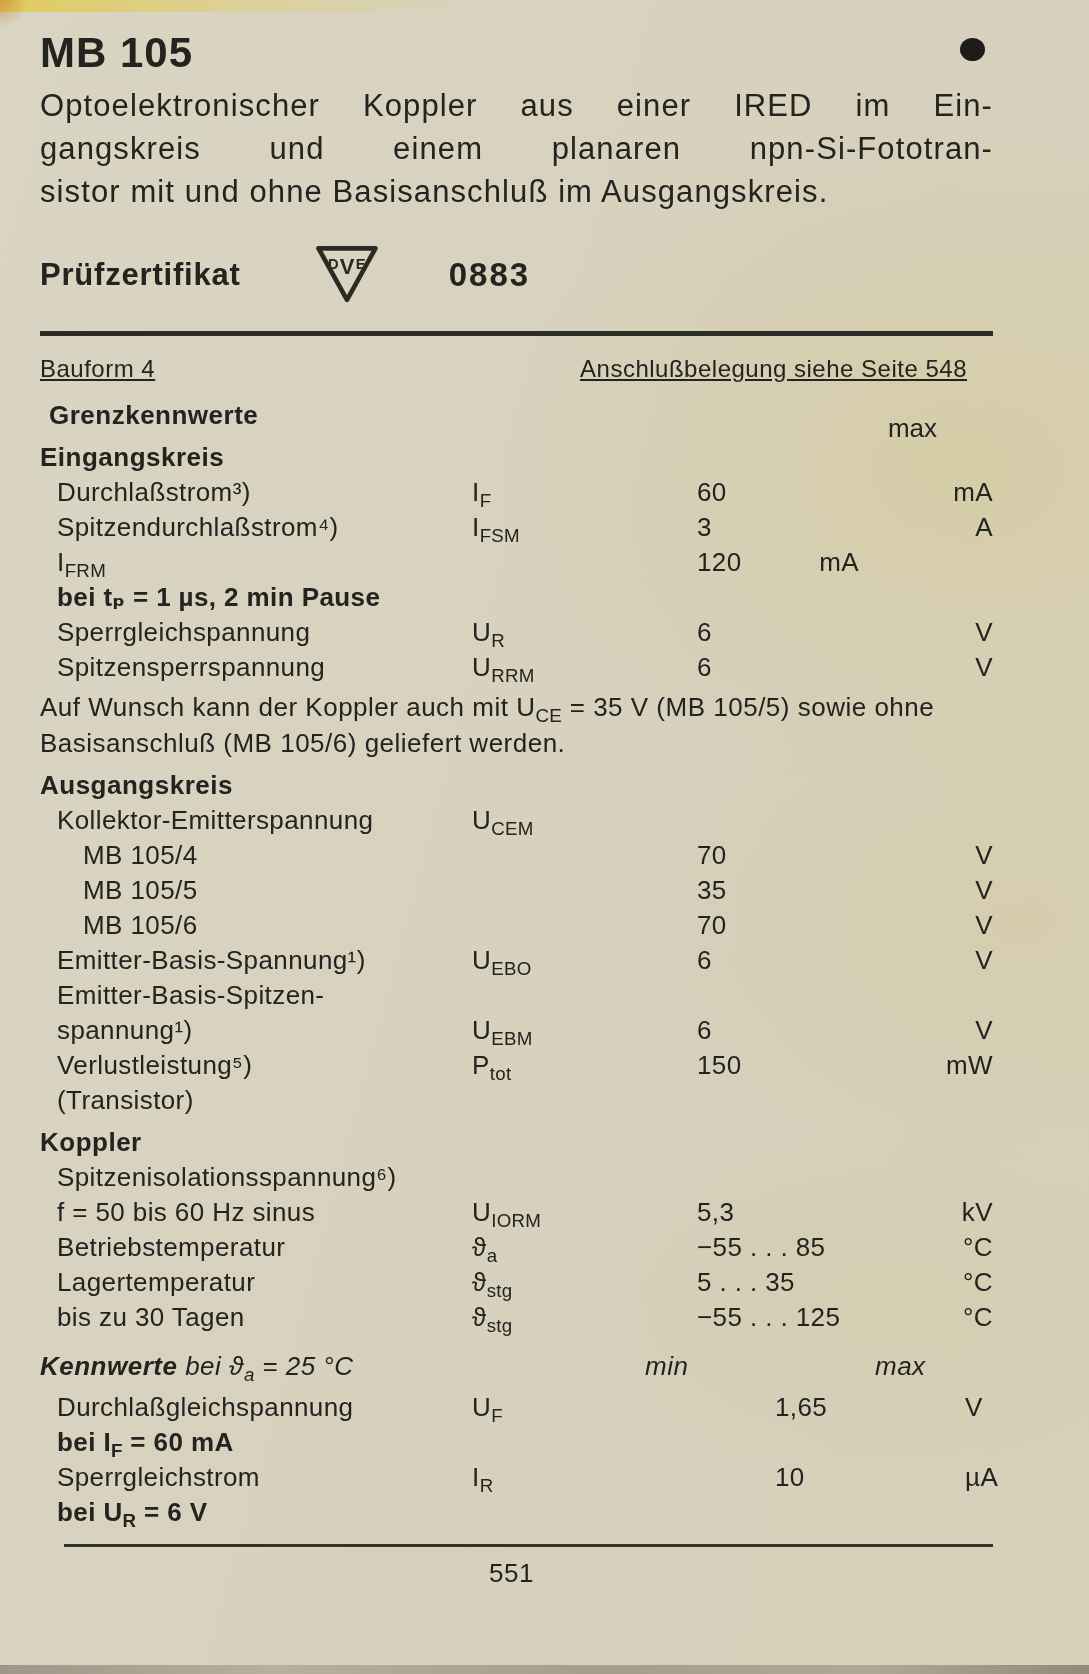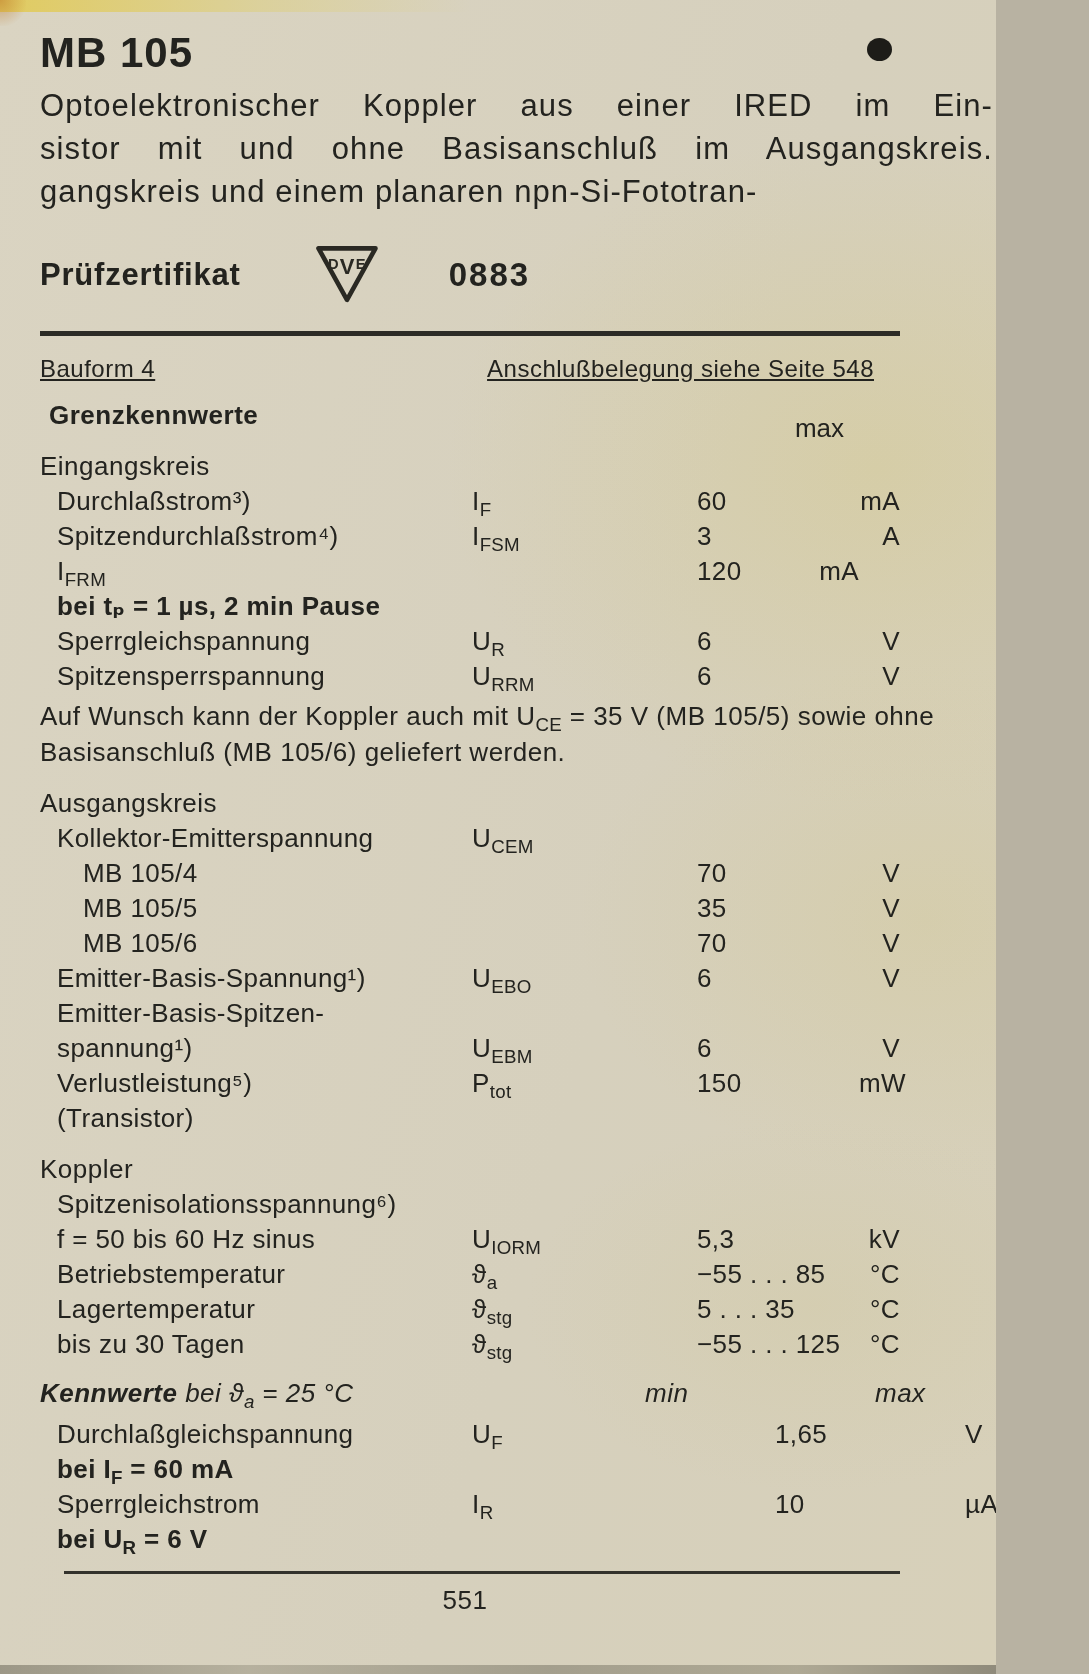--- a/index.html
+++ b/index.html
@@ -1,19 +1,19 @@
 <!DOCTYPE html>
 <html><head>
 <meta charset="utf-8">
 <style>
   * { margin:0; padding:0; box-sizing:border-box; }
   html,body { background:#b8b2a2; }
   .page {
     position:relative;
-    width:996px; height:1674px;
+    width:1089px; height:1674px;
     overflow:hidden;
     padding:30px 96px 0 40px;
     color:#23231f;
     font-family:"Liberation Sans","DejaVu Sans",sans-serif;
     background:
       radial-gradient(60% 28% at 88% 28%, rgba(212,198,118,.30), rgba(212,198,118,0) 72%),
       radial-gradient(50% 22% at 93% 55%, rgba(208,196,128,.24), rgba(208,196,128,0) 70%),
       radial-gradient(42% 16% at 82% 78%, rgba(203,193,133,.18), rgba(203,193,133,0) 70%),
       linear-gradient(105deg, #dad4c2 0%, #d6d0bd 60%, #d7d0b9 100%);
   }
@@ -43,21 +43,21 @@
 
   .meta-row { margin-top:16px; display:flex; justify-content:space-between; align-items:baseline;
     font-size:24px; line-height:34px; letter-spacing:.5px;text-decoration:underline; }
   .pin-ref { padding-right:26px; }
 
   .limits-head { margin-top:12px; display:flex; align-items:baseline;
     font-size:26px; line-height:35px; }
   .limits-head .gh { font-weight:700; letter-spacing:.5px;margin-left:9px; }
   .limits-head .gmax { margin-left:auto; margin-right:56px; transform:translateY(13px); }
 
-  .sec-h { font-size:26px; line-height:35px; font-weight:400; letter-spacing:.5px; margin-top:16px; }
+  .sec-h { font-size:26px; line-height:35px; font-weight:700; letter-spacing:.5px; margin-top:7px; }
 
   .rows { display:block;margin-left:17px; }
   .row { display:grid; grid-template-columns:415px 225px 0px 162px 1fr;
     align-items:baseline; min-height:35px; font-size:26px; line-height:35px; letter-spacing:.4px; }
   .row .lbl { white-space:nowrap; }
   .row .val { white-space:nowrap; }
   .row .unit { text-align:right; white-space:nowrap; }
   .row.bold { font-weight:700; }
   .row.indent .lbl { padding-left:26px; }
   sub { font-size:.72em; line-height:0; letter-spacing:.3px; }
@@ -81,22 +81,22 @@
   <div class="scan-top"></div>
   <div class="scan-corner"></div>
 
   <div class="title-row">
     <div class="page-title">MB 105</div>
     <div class="corner-dot"></div>
   </div>
 
   <div class="intro">
     <div class="intro-line">Optoelektronischer Koppler aus einer IRED im Ein-</div>
+    <div class="intro-line">gangskreis und einem planaren npn-Si-Fototran-</div>
     <div class="intro-line">sistor mit und ohne Basisanschluß im Ausgangskreis.</div>
-    <div class="intro-line">gangskreis und einem planaren npn-Si-Fototran-</div>
   </div>
 
   <div class="cert-row">
     <span class="cert-label">Prüfzertifikat</span>
     <svg class="vde" viewBox="0 0 84 74">
       <path d="M11 8 H73 L42 64 Z" fill="none" stroke="#2a2923" stroke-width="5" stroke-linejoin="round"></path>
       <text x="27" y="31" font-size="16" font-weight="bold" text-anchor="middle" fill="#2a2923">D</text>
       <text x="42" y="36" font-size="24" font-weight="bold" text-anchor="middle" fill="#2a2923">V</text>
       <text x="57" y="31" font-size="16" font-weight="bold" text-anchor="middle" fill="#2a2923">E</text>
     </svg>

